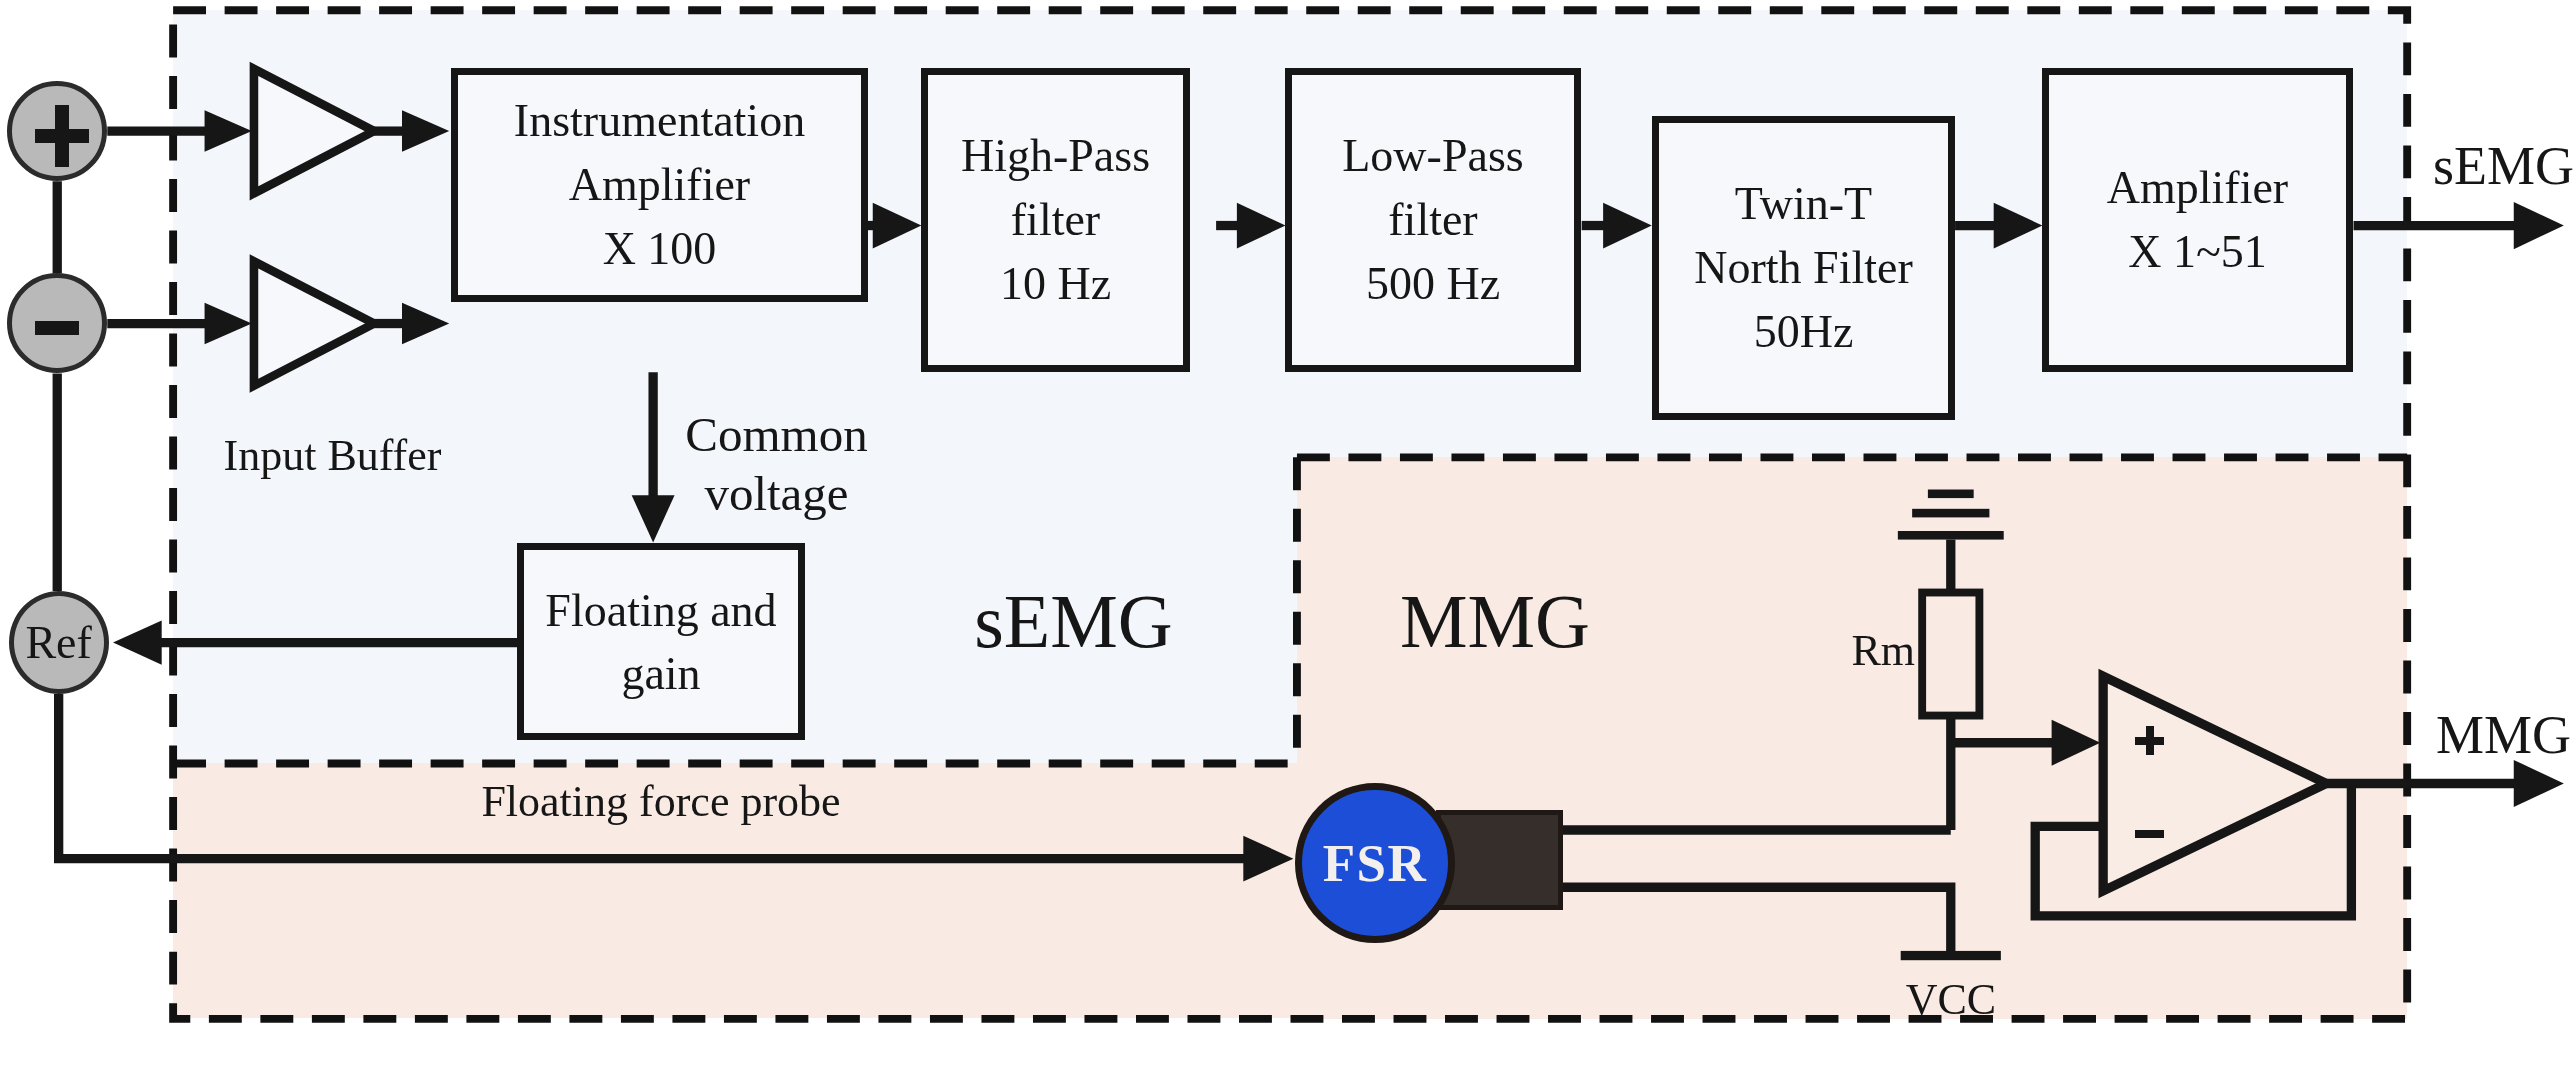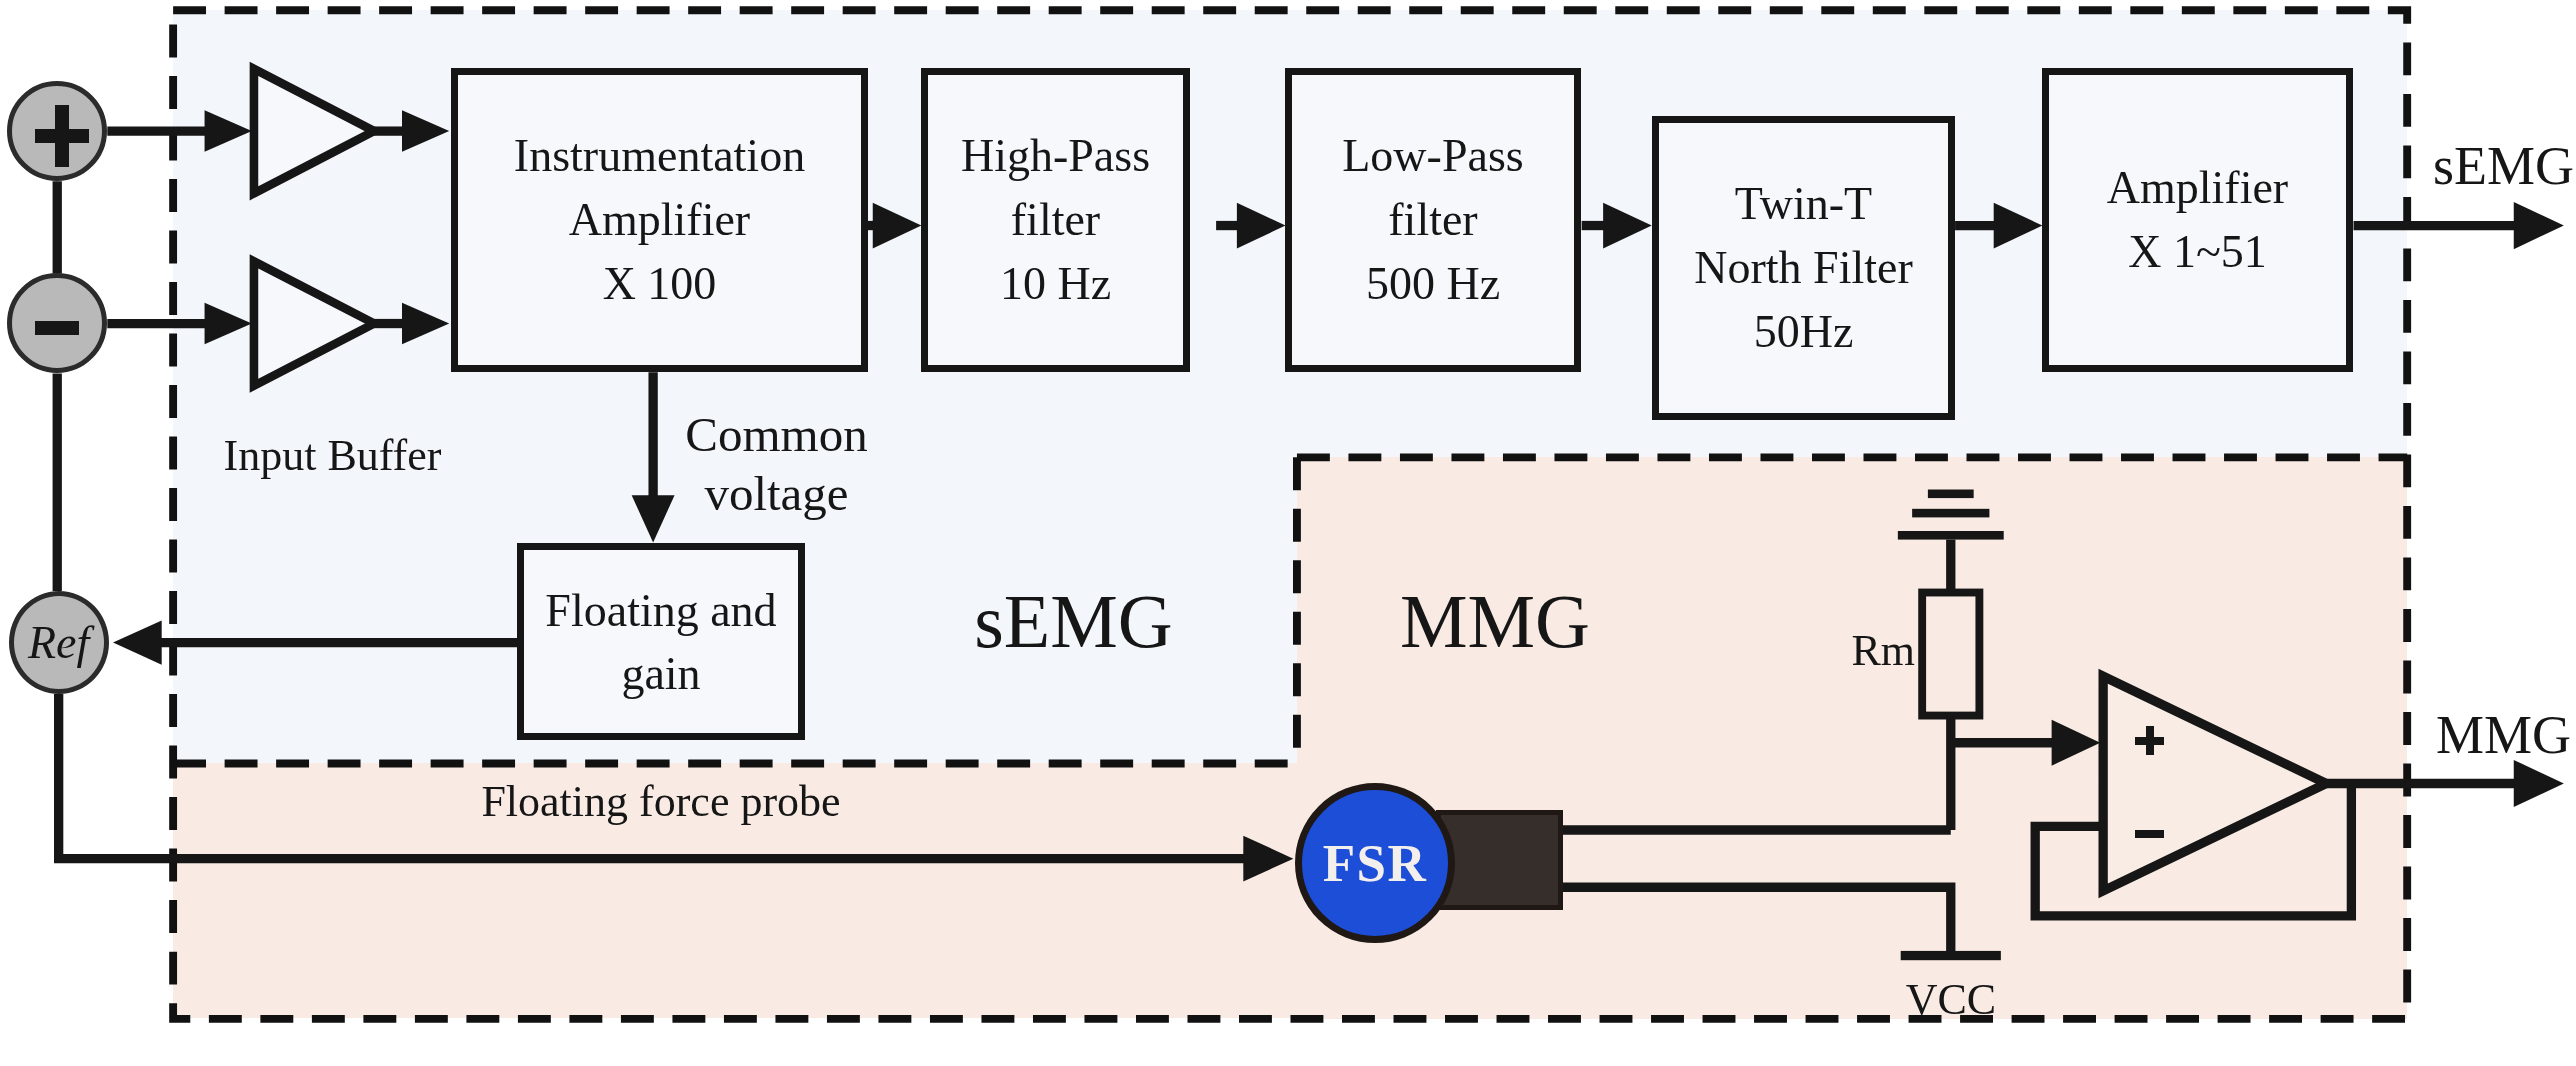--- a/index.html
+++ b/index.html
@@ -19,21 +19,21 @@
   svg.wiring{position:absolute;left:0;top:0;z-index:2;}
   .block{
     position:absolute;z-index:3;box-sizing:border-box;
     border:7.2px solid #161616;background:#f6f8fc;
     display:flex;flex-direction:column;align-items:center;justify-content:center;
     text-align:center;font-size:46px;line-height:64px;white-space:nowrap;
   }
   .electrode{
     position:absolute;z-index:3;box-sizing:border-box;
     background:#b9b9b9;border:5px solid #2b2b2b;border-radius:50%;
-    display:flex;align-items:center;justify-content:center;font-style:italic;
+    display:flex;align-items:center;justify-content:center;
   }
   .bar{position:absolute;background:#161616;}
   .lbl{position:absolute;z-index:4;text-align:center;white-space:nowrap;}
   .lbl-med{font-size:44px;line-height:53px;}
   .lbl-big{font-size:76px;line-height:80px;}
   .lbl-out{font-size:54px;line-height:60px;}
   #fsr-connector{
     position:absolute;z-index:3;left:1436px;top:810px;width:127px;height:100px;
     box-sizing:border-box;background:#362e2a;border:5.7px solid #1f1814;
   }
@@ -123,21 +123,21 @@
     <span class="bar" style="left:43px;top:19.3px;width:14.3px;height:62px;"></span>
     <span class="bar" style="left:23px;top:43px;width:54px;height:14.3px;"></span>
   </div>
   <div class="electrode" style="left:7.2px;top:273px;width:100px;height:100px;">
     <span class="bar" style="left:23px;top:43px;width:44px;height:14.3px;"></span>
   </div>
   <div class="electrode" id="ref-electrode" style="left:8.6px;top:591px;width:100px;height:103px;">
     <span>Ref</span>
   </div>
 
-  <div class="block" style="left:451px;top:68px;width:417px;height:304px;">
+  <div class="block" style="left:451px;top:68px;width:417px;height:234px;">
     <span>Instrumentation</span>
     <span>Amplifier</span>
     <span>X 100</span>
   </div>
   <div class="block" style="left:921px;top:68px;width:269px;height:304px;">
     <span>High-Pass</span>
     <span>filter</span>
     <span>10 Hz</span>
   </div>
   <div class="block" style="left:1285px;top:68px;width:296px;height:304px;">

